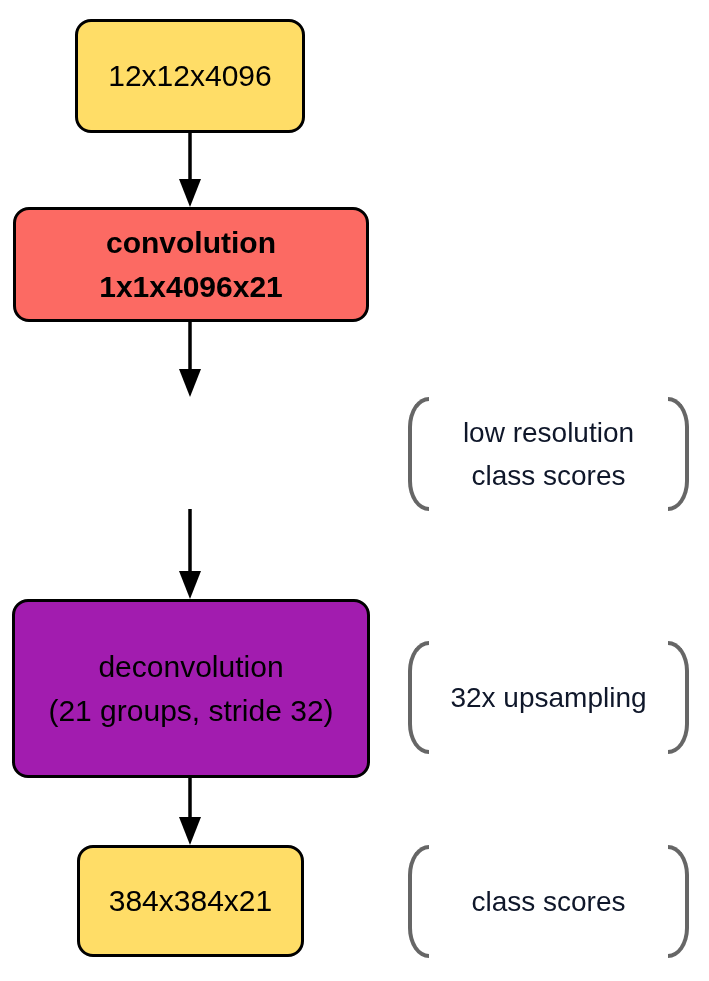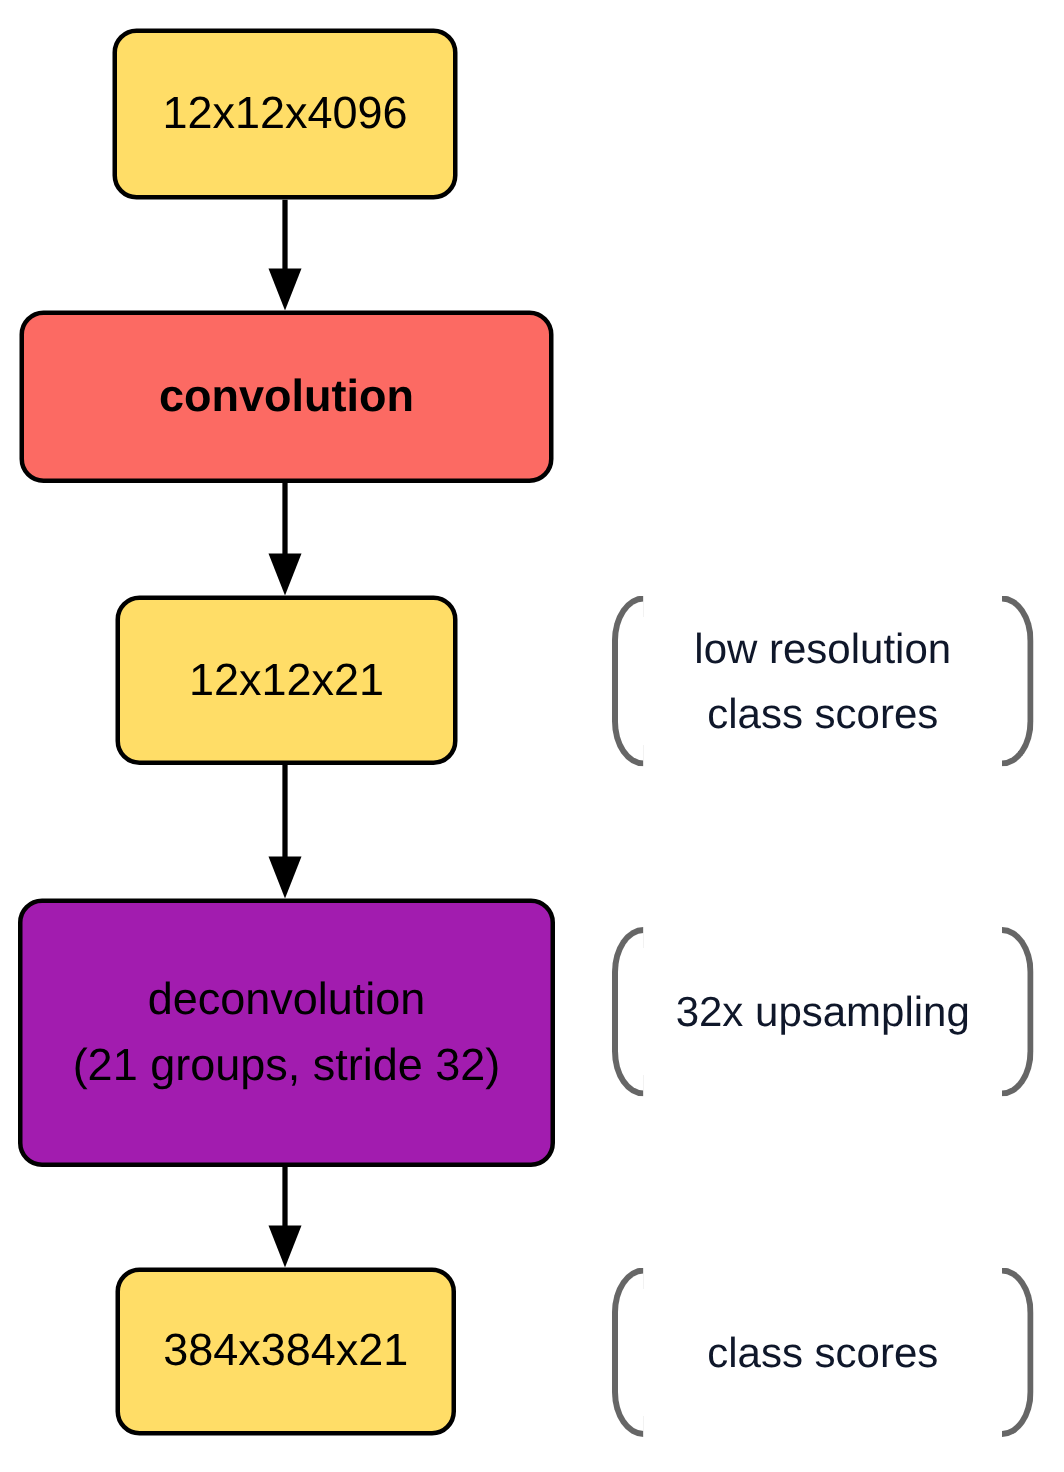--- a/index.html
+++ b/index.html
@@ -43,21 +43,21 @@
   .annotation {
     position: absolute;
     left: 408px;
     width: 281px;
     display: flex;
     flex-direction: row;
     align-items: stretch;
     justify-content: space-between;
   }
   .annotation-0 { top: 397px; height: 114px; }
-  .annotation-1 { top: 618px; height: 113px; }
+  .annotation-1 { top: 641px; height: 113px; }
   .annotation-2 { top: 845px; height: 113px; }
   .annotation-text {
     flex: 1;
     display: flex;
     flex-direction: column;
     align-items: center;
     justify-content: center;
     text-align: center;
     font-size: 28px;
     line-height: 43px;
@@ -87,30 +87,28 @@
     <span>12x12x4096</span>
   </div>
 
   <svg class="arrow arrow-0" viewBox="0 0 30 74">
     <line x1="15" y1="0" x2="15" y2="48" stroke="#000000" stroke-width="3.5"></line>
     <polygon points="4,46 26,46 15,74" fill="#000000"></polygon>
   </svg>
 
   <div class="node node-1" style="background-color: rgb(252, 106, 99);">
     <span>convolution</span>
+    <span>1x1x4096x21</span>
   </div>
 
   <svg class="arrow arrow-1" viewBox="0 0 30 76">
     <line x1="15" y1="0" x2="15" y2="50" stroke="#000000" stroke-width="3.5"></line>
     <polygon points="4,48 26,48 15,76" fill="#000000"></polygon>
   </svg>
 
-  <div class="node node-2" style="background-color: rgb(255, 221, 103);">
-    <span>12x12x21</span>
-  </div>
 
   <div class="annotation annotation-0">
     <div class="paren paren-left"></div>
     <div class="annotation-text">
       <span>low resolution</span>
       <span>class scores</span>
     </div>
     <div class="paren paren-right"></div>
   </div>
 

